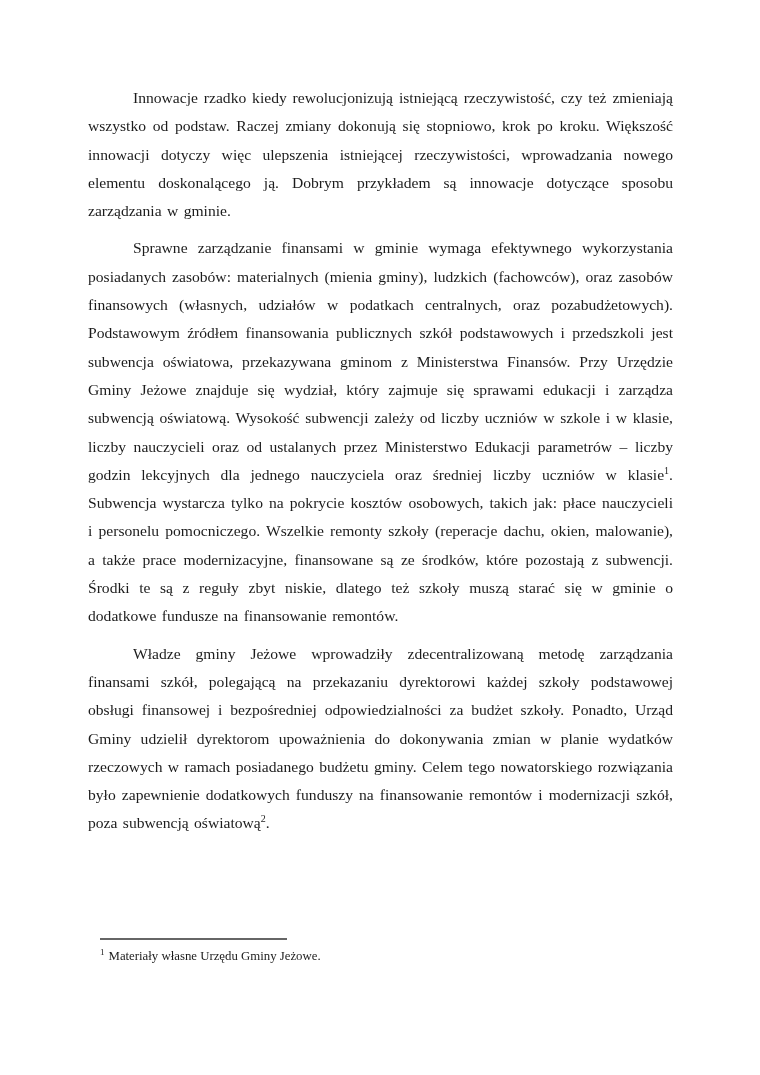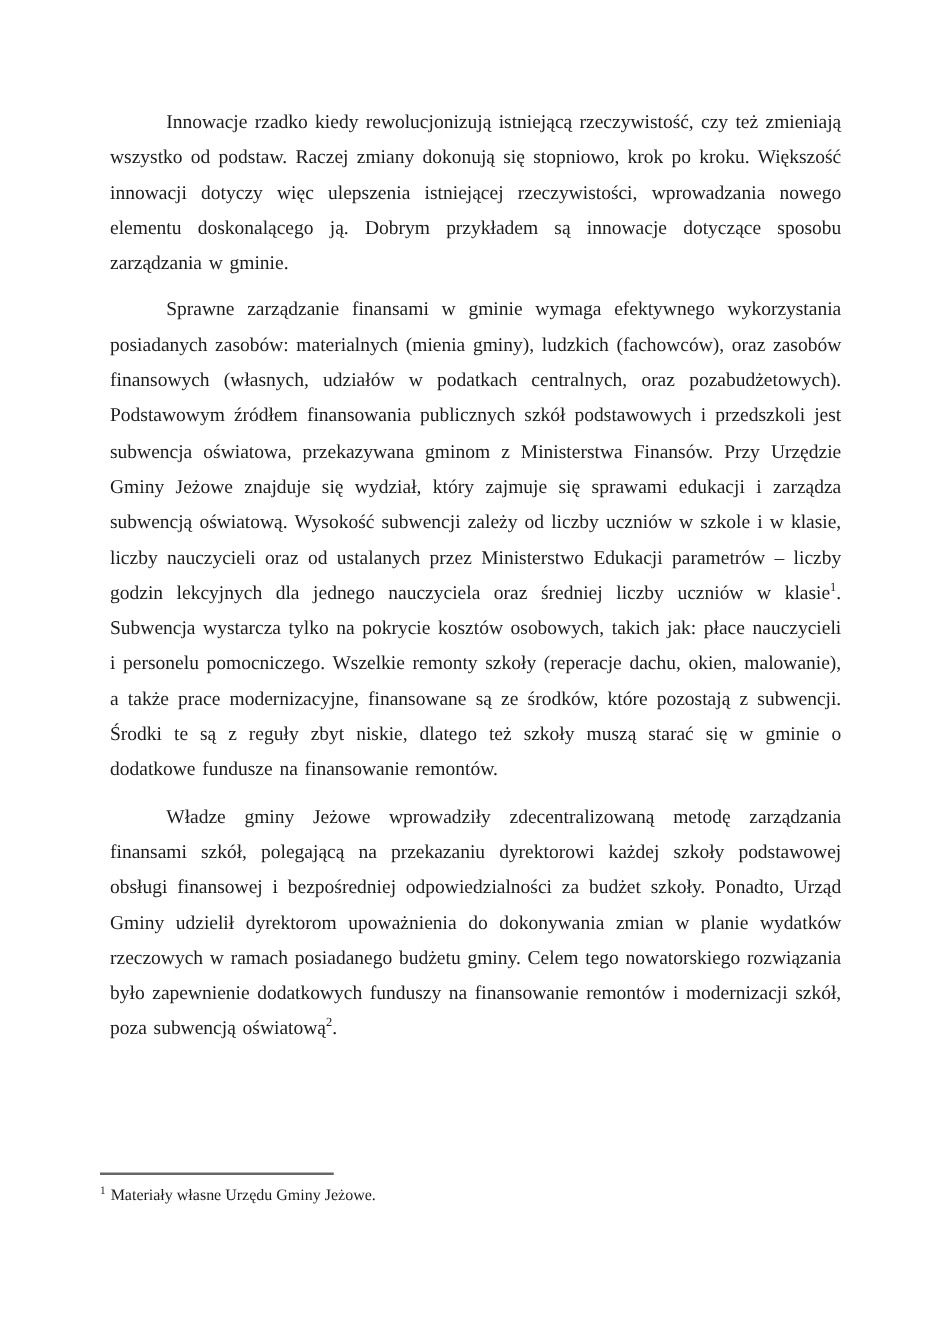--- a/index.html
+++ b/index.html
@@ -27,21 +27,21 @@
     margin-bottom: 9px;
     word-spacing: 1.5px;
   }
   sup.fn-ref {
     font-size: 10px;
     line-height: 0;
     vertical-align: super;
   }
   .footnotes {
     position: absolute;
-    left: 80px;
+    left: 100px;
     top: 938px;
     width: 585px;
     font-size: 12.8px;
     line-height: 19.5px;
     color: #1c1c1c;
   }
   .footnote-rule {
     width: 187px;
     height: 0;
     border-top: 2px solid #666;

